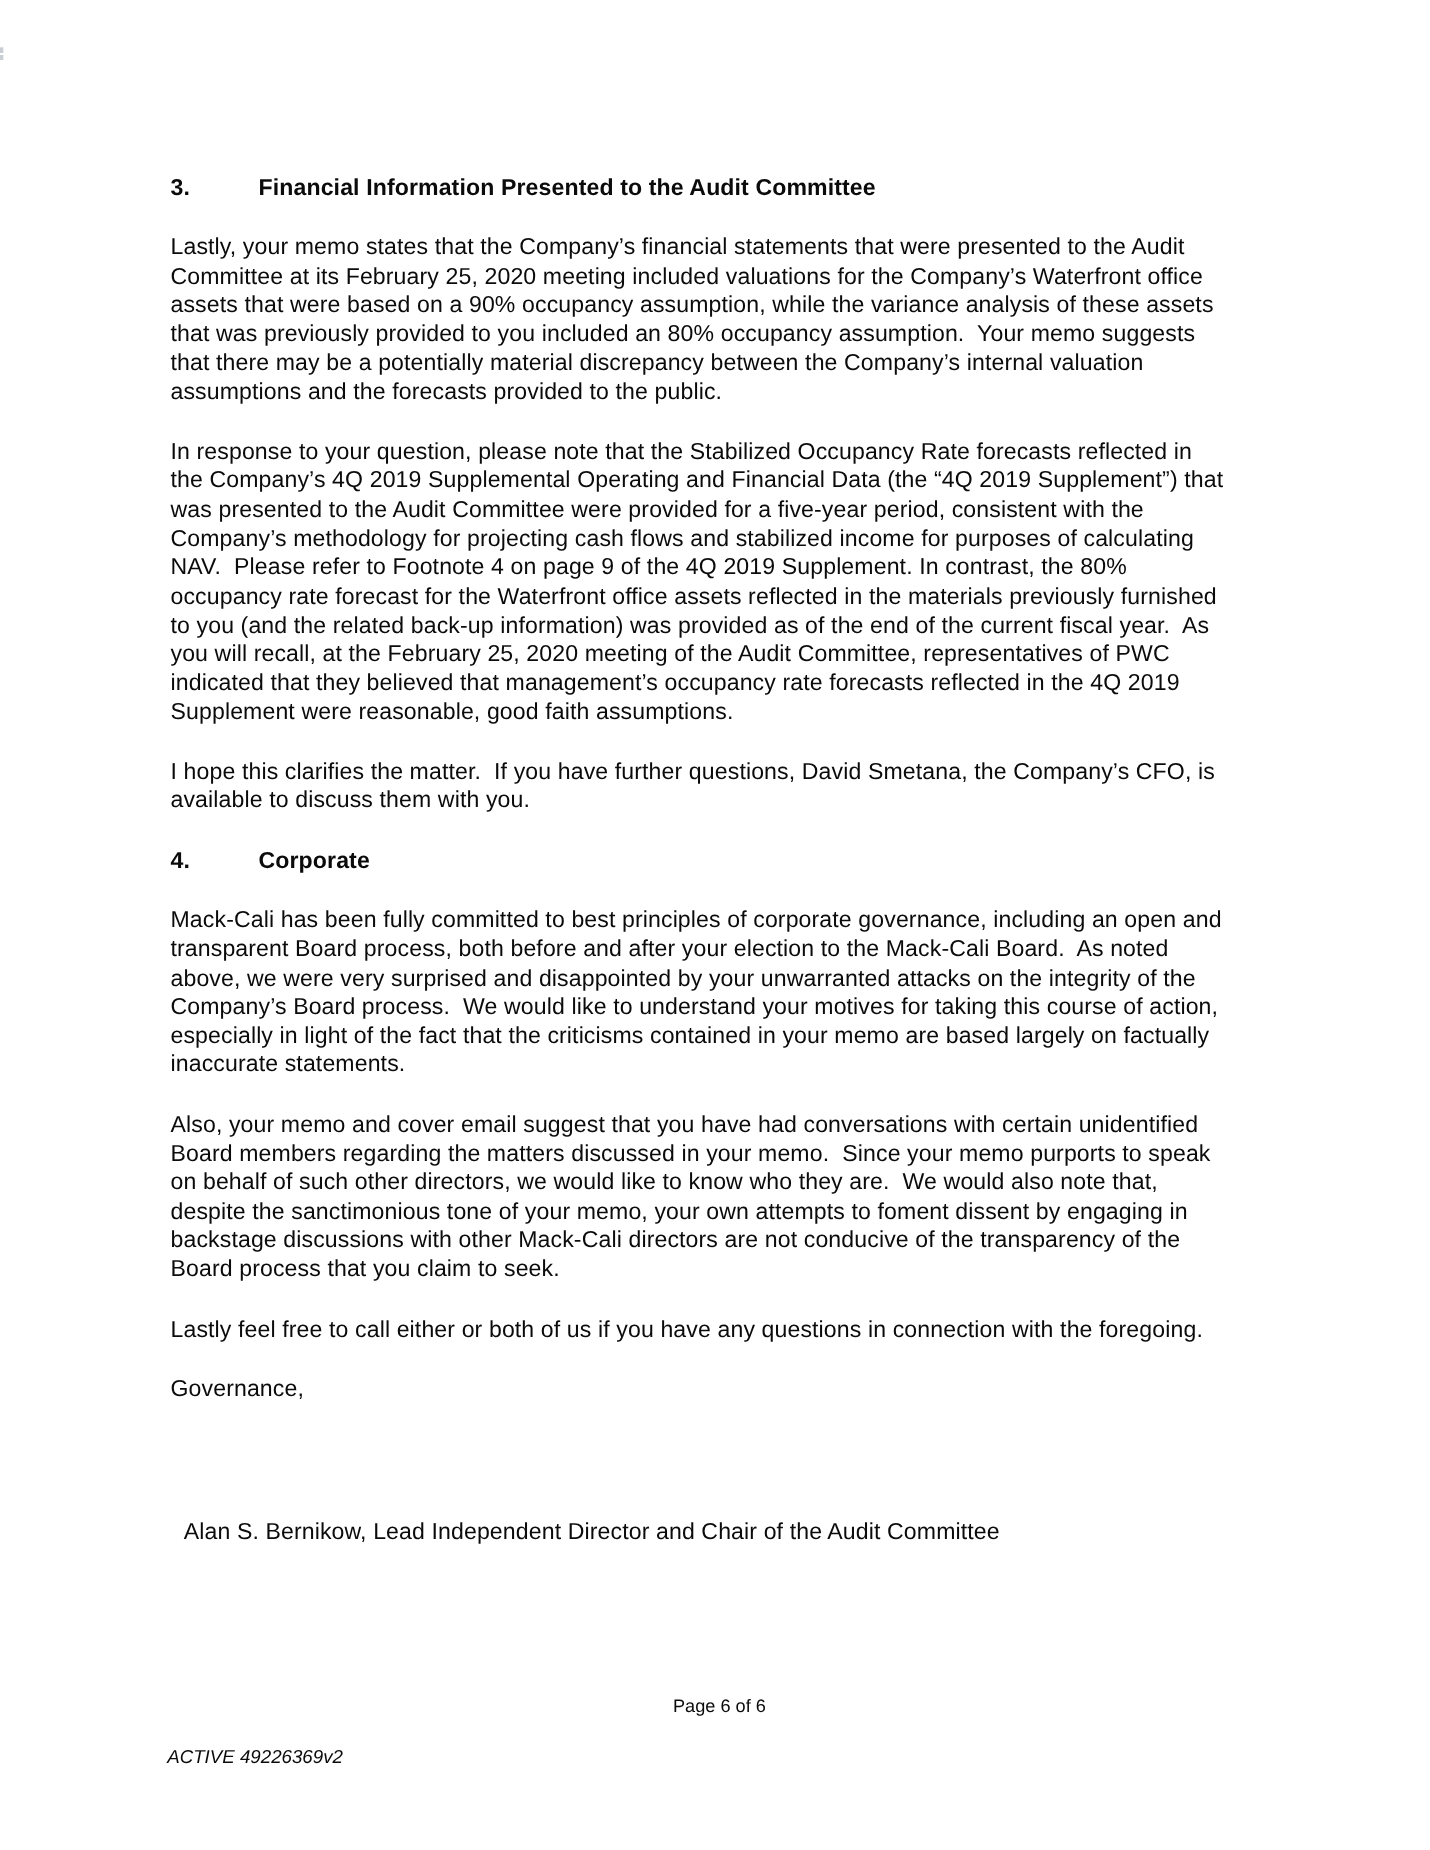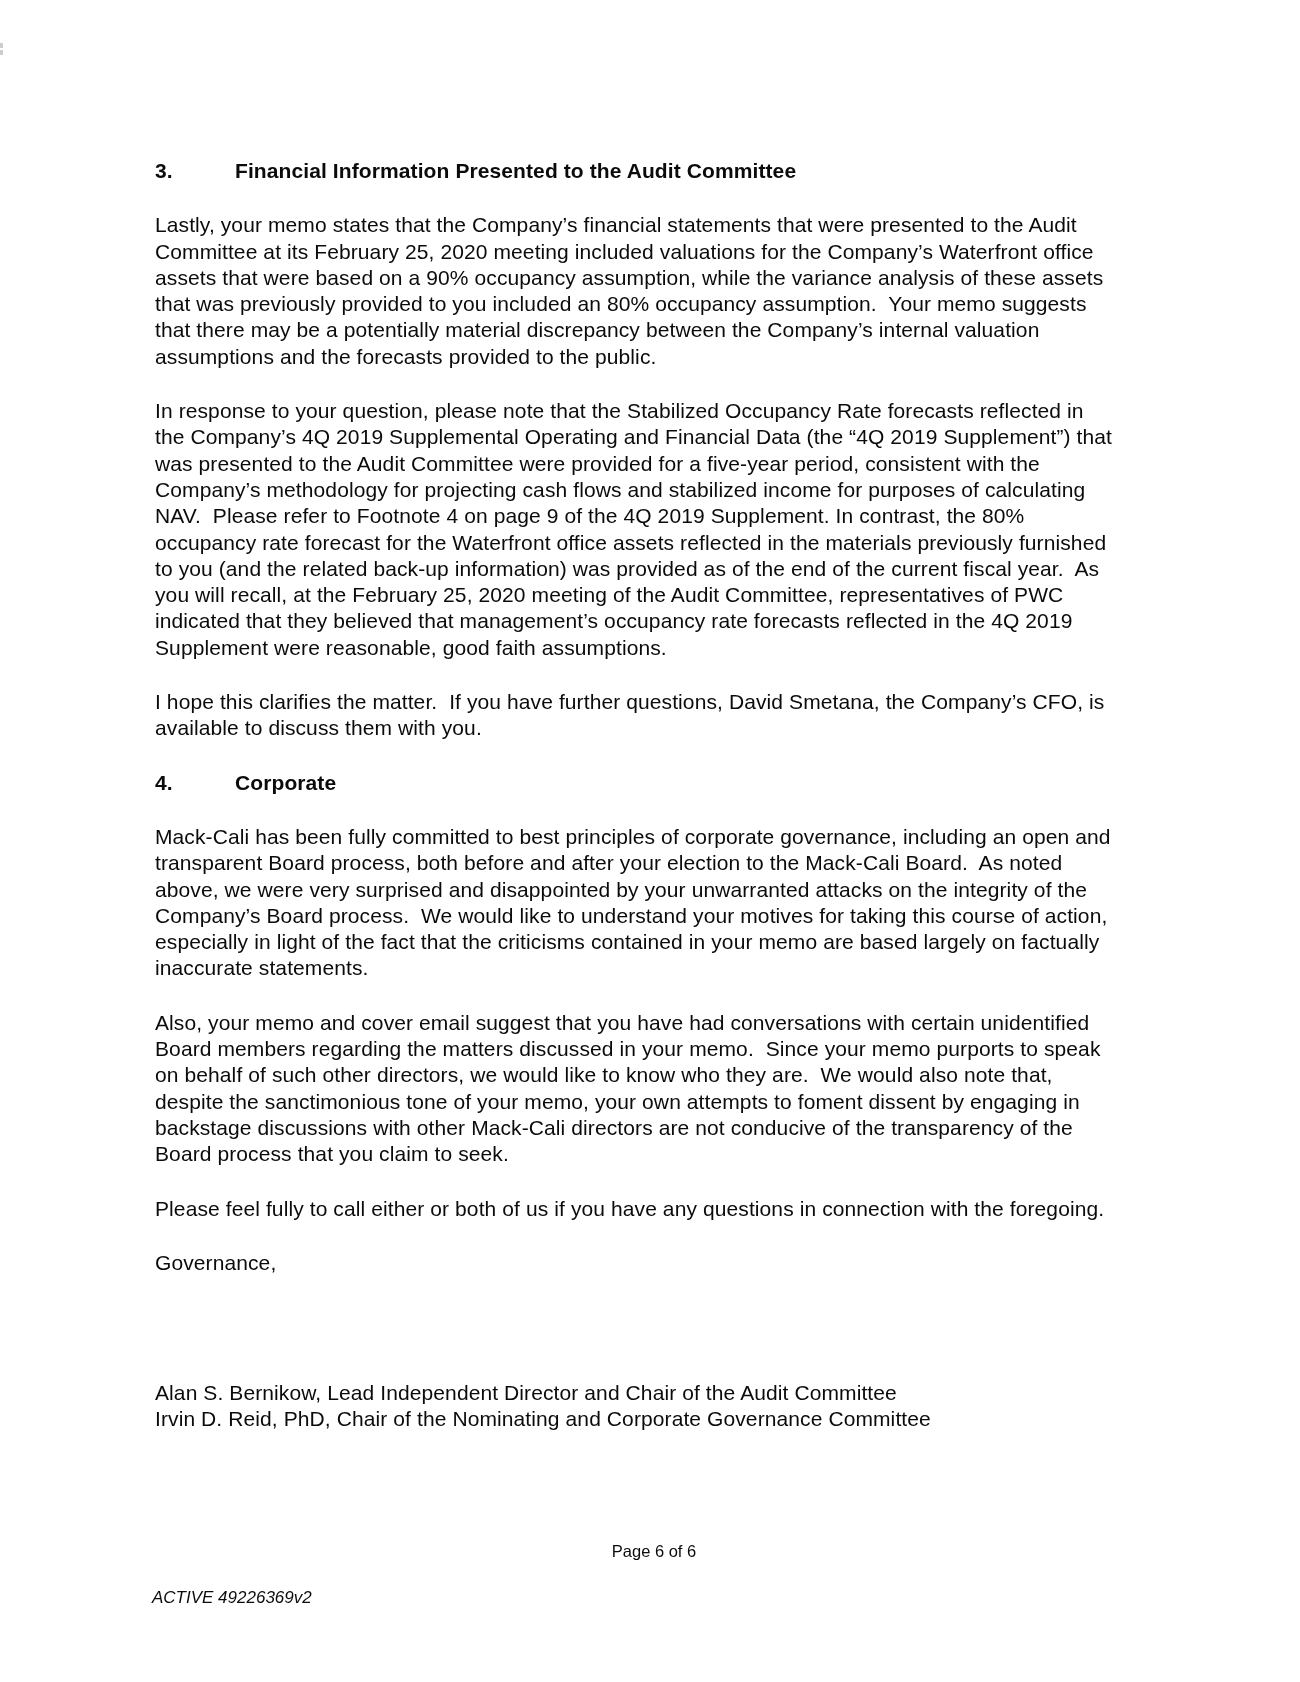--- a/index.html
+++ b/index.html
@@ -37,21 +37,21 @@
     display: inline-block;
     width: 80px;
   }
   .closing {
     margin: 0 0 28px 0;
   }
   .signature-block {
     margin-top: 104px;
   }
   .signatory {
-    margin: 0;
+    margin: 12px;
   }
   .footer-page {
     position: absolute;
     left: 155px;
     top: 1542px;
     width: 998px;
     text-align: center;
     font-size: 16.5px;
     line-height: 19px;
   }
@@ -96,27 +96,26 @@
     <p class="para">I hope this clarifies the matter.  If you have further questions, David Smetana, the Company’s CFO, is available to discuss them with you.</p>
 
     <p class="heading">
       <span class="num">4.</span><span class="title">Corporate</span>
     </p>
 
     <p class="para">Mack-Cali has been fully committed to best principles of corporate governance, including an open and transparent Board process, both before and after your election to the Mack-Cali Board.  As noted above, we were very surprised and disappointed by your unwarranted attacks on the integrity of the Company’s Board process.  We would like to understand your motives for taking this course of action, especially in light of the fact that the criticisms contained in your memo are based largely on factually inaccurate statements.</p>
 
     <p class="para">Also, your memo and cover email suggest that you have had conversations with certain unidentified Board members regarding the matters discussed in your memo.  Since your memo purports to speak on behalf of such other directors, we would like to know who they are.  We would also note that, despite the sanctimonious tone of your memo, your own attempts to foment dissent by engaging in backstage discussions with other Mack-Cali directors are not conducive of the transparency of the Board process that you claim to seek.</p>
 
-    <p class="para">Please feel fully to call either or both of us if you have any questions in connection with the foregoing.</p>
+    <p class="para">Lastly feel free to call either or both of us if you have any questions in connection with the foregoing.</p>
 
     <p class="closing">Governance,</p>
 
     <div class="signature-block">
       <p class="signatory">Alan S. Bernikow, Lead Independent Director and Chair of the Audit Committee</p>
-      <p class="signatory">Irvin D. Reid, PhD, Chair of the Nominating and Corporate Governance Committee</p>
     </div>
 
   </div>
 
   <div class="footer-page">Page 6 of 6</div>
   <div class="footer-docid">ACTIVE 49226369v2</div>
 
 </div>
 
 </body></html>

